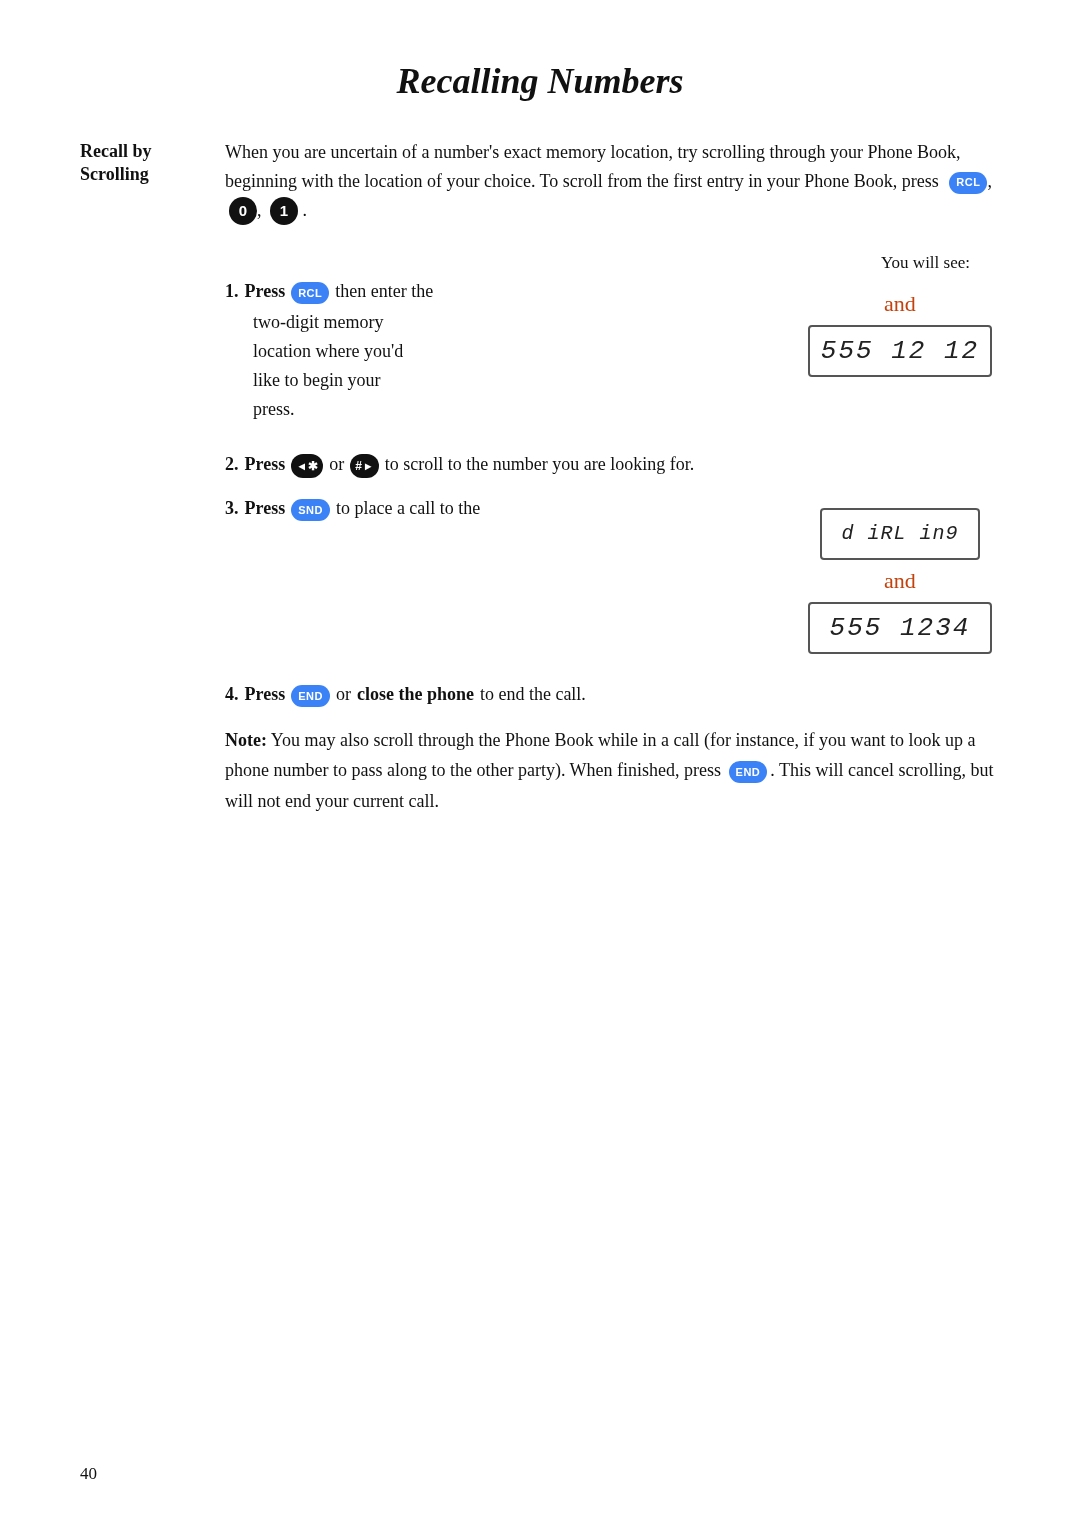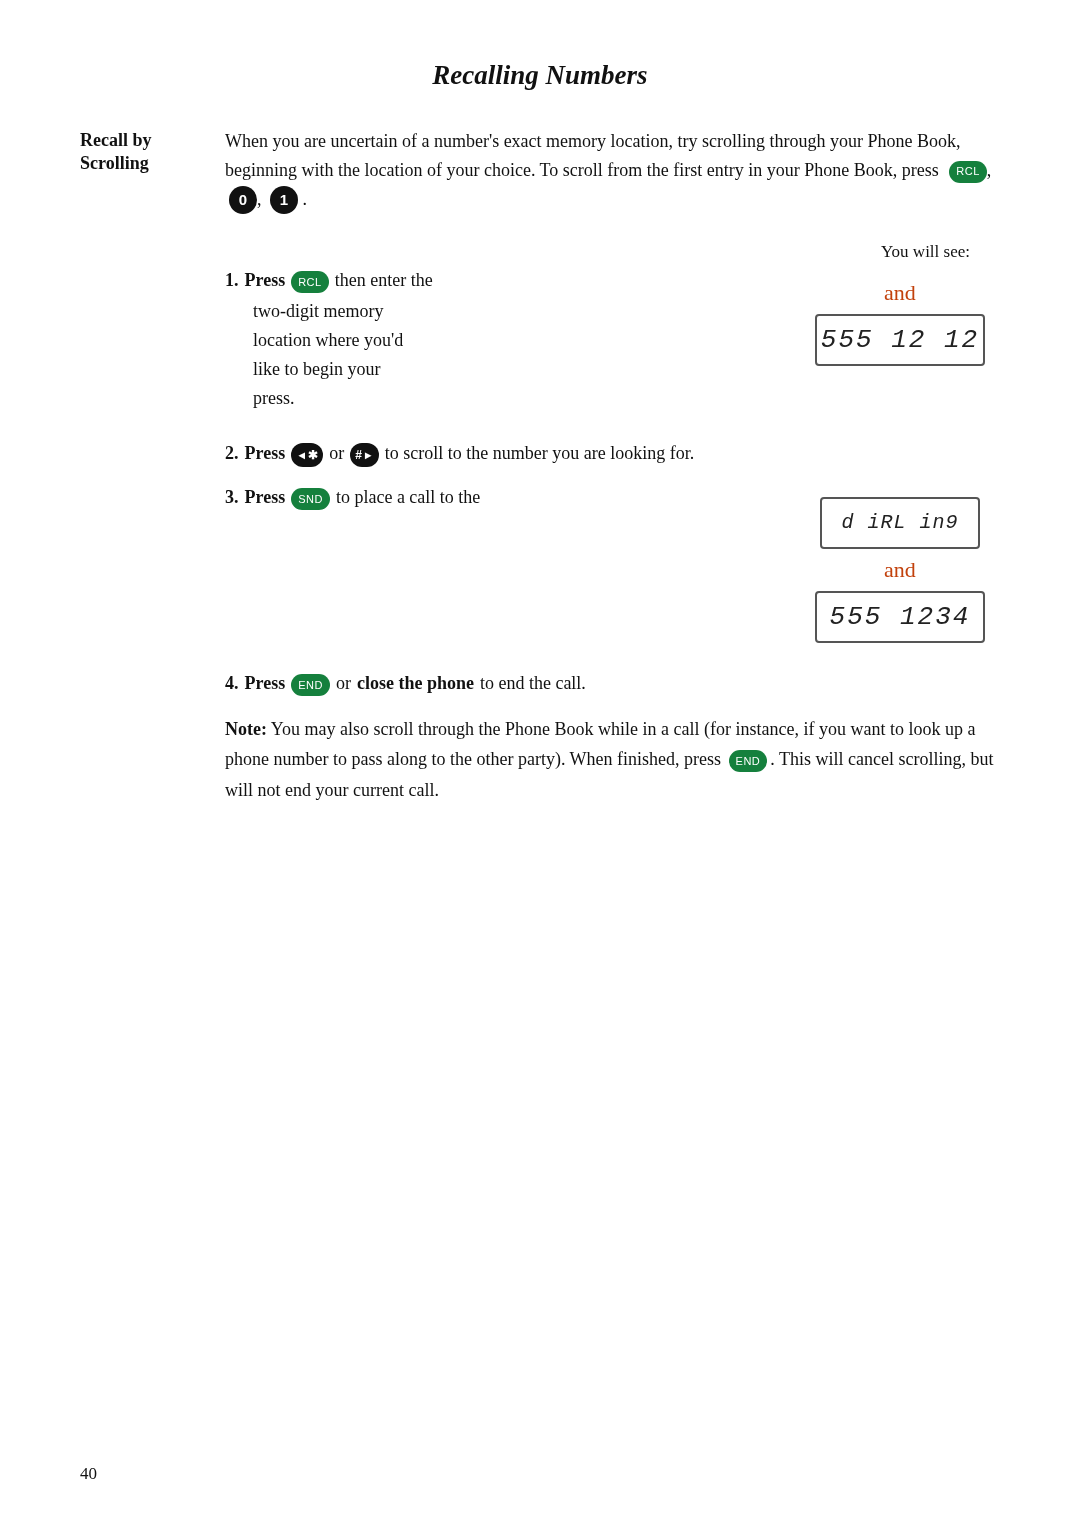--- a/index.html
+++ b/index.html
@@ -16,21 +16,21 @@
 
     .page {
       width: 1080px;
       min-height: 1524px;
       padding: 60px 80px 60px 80px;
       position: relative;
     }
 
     .page-title {
       text-align: center;
-      font-size: 27px;
+      font-size: 36px;
       font-weight: bold;
       font-style: italic;
       margin-bottom: 36px;
       font-family: Georgia, serif;
     }
 
     .content-area {
       display: flex;
       gap: 0;
     }
@@ -55,25 +55,25 @@
       font-size: 18px;
       line-height: 1.6;
       margin-bottom: 28px;
     }
 
     
     .btn {
       display: inline-flex;
       align-items: center;
       justify-content: center;
-      background: #15803d;
+      background: #3b82f6;
       color: #fff;
       border-radius: 50px;
       font-size: 11px;
-      font-weight: normal;
+      font-weight: bold;
       padding: 2px 7px;
       min-width: 30px;
       height: 22px;
       vertical-align: middle;
       font-family: Arial, sans-serif;
       letter-spacing: 0.5px;
     }
 
     .btn-circle {
       display: inline-flex;
@@ -124,21 +124,21 @@
       justify-content: center;
       font-family: 'Courier New', monospace;
       font-size: 22px;
       font-style: italic;
       color: #222;
       background: #fff;
       letter-spacing: 2px;
     }
 
     .lcd-box.wide {
-      width: 170px;
+      width: 184px;
       height: 52px;
       font-size: 26px;
     }
 
     .and-text {
       font-size: 22px;
       color: #c2410c;
       text-align: center;
     }
 

